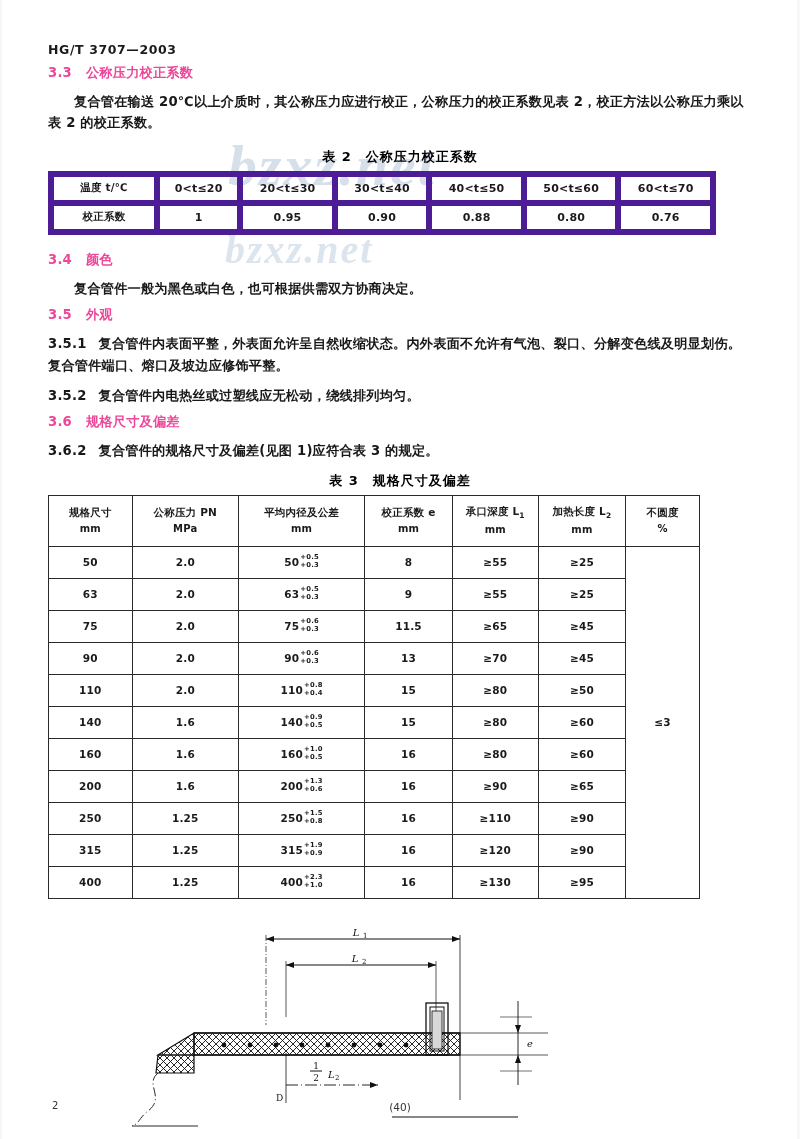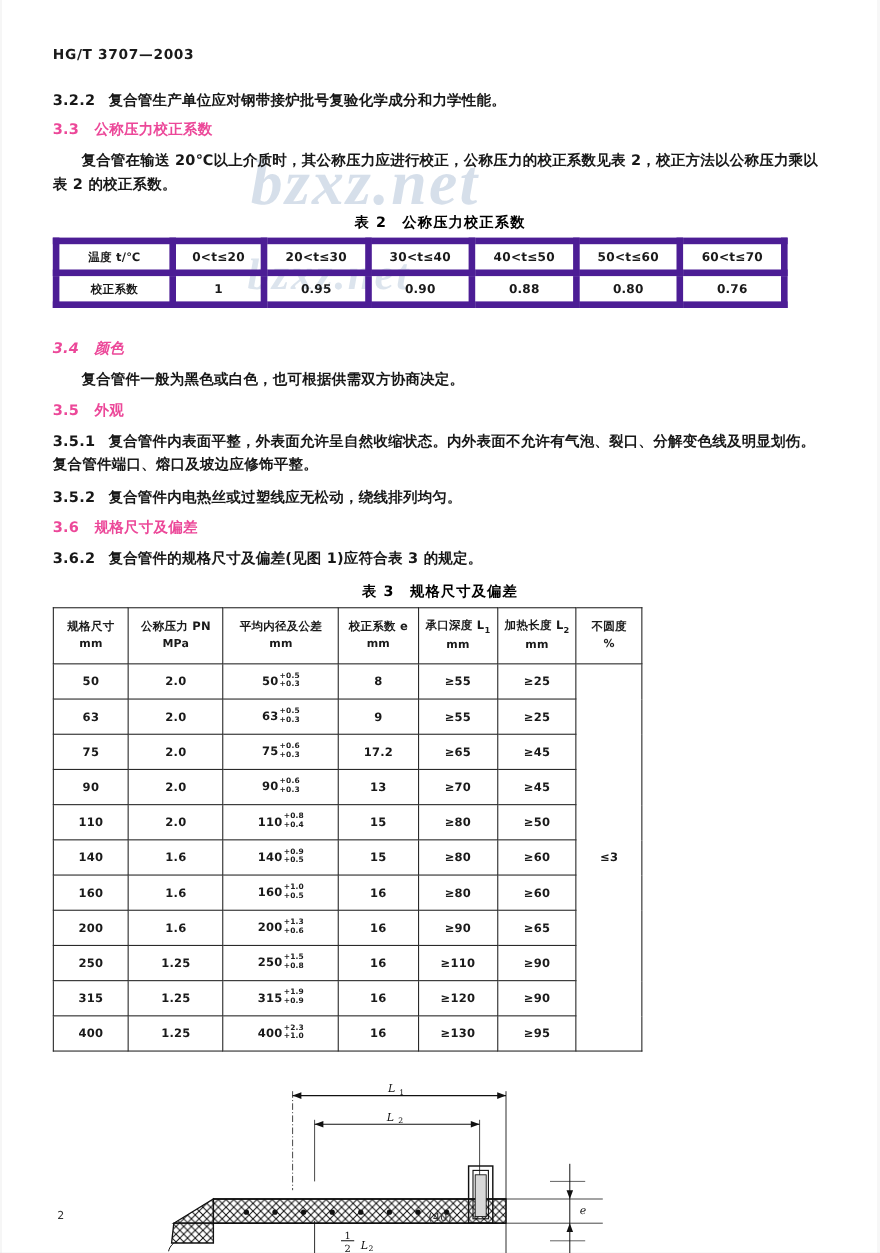--- a/index.html
+++ b/index.html
@@ -90,21 +90,21 @@
     white-space: nowrap;
     font-weight: bold;
     letter-spacing: 0.2px;
   }
   table.t2 td.lbl {
     width: 96px;
     font-size: 10.5px;
   }
 
   table.t3 {
-    width: 536px;
+    width: 652px;
     margin-top: 2px;
   }
   table.t3 td, table.t3 th {
     border: 1px solid #2a2a2a;
     text-align: center;
     font-weight: bold;
     font-size: 10.5px;
     padding: 2px 1px;
     letter-spacing: 0.2px;
   }
@@ -175,23 +175,20 @@
 
 <div class="page">
 
   <div class="watermark wm1">bzxz.net</div>
   <div class="watermark wm2">bzxz.net</div>
 
   <div class="content">
 
     <div class="std-code">HG/T 3707—2003</div>
 
-    <div class="para" style="margin-top:24px;">
-      <span class="num">3.2.2</span><span>复合管生产单位应对钢带接炉批号复验化学成分和力学性能。</span>
-    </div>
 
     <div class="heading">
       <span class="num">3.3</span><span>公称压力校正系数</span>
     </div>
     <div class="para indent">复合管在输送 20℃以上介质时，其公称压力应进行校正，公称压力的校正系数见表 2，校正方法以公称压力乘以表 2 的校正系数。</div>
 
     <div class="table-title">
       <span class="tnum">表 2</span><span>公称压力校正系数</span>
     </div>
 
@@ -211,21 +208,21 @@
           <td>1</td>
           <td>0.95</td>
           <td>0.90</td>
           <td>0.88</td>
           <td>0.80</td>
           <td>0.76</td>
         </tr>
       </tbody>
     </table>
 
-    <div class="heading" style="margin-top:28px;font-style:italic;">
+    <div class="heading" style="margin-top:16px;">
       <span class="num">3.4</span><span>颜色</span>
     </div>
     <div class="para indent">复合管件一般为黑色或白色，也可根据供需双方协商决定。</div>
 
     <div class="heading">
       <span class="num">3.5</span><span>外观</span>
     </div>
     <div class="para">
       <span class="num">3.5.1</span><span>复合管件内表面平整，外表面允许呈自然收缩状态。内外表面不允许有气泡、裂口、分解变色线及明显划伤。复合管件端口、熔口及坡边应修饰平整。</span>
     </div>
@@ -301,21 +298,21 @@
             <td>≥55</td>
             <td>≥25</td>
           </tr>
           <tr>
             <td>75</td>
             <td>2.0</td>
             <td><span class="tolerance">75<span class="frac">
                   <span>+0.6</span>
                   <span>+0.3</span>
                 </span></span></td>
-            <td>17.2</td>
+            <td>11.5</td>
             <td>≥65</td>
             <td>≥45</td>
           </tr>
           <tr>
             <td>90</td>
             <td>2.0</td>
             <td><span class="tolerance">90<span class="frac">
                   <span>+0.6</span>
                   <span>+0.3</span>
                 </span></span></td>

